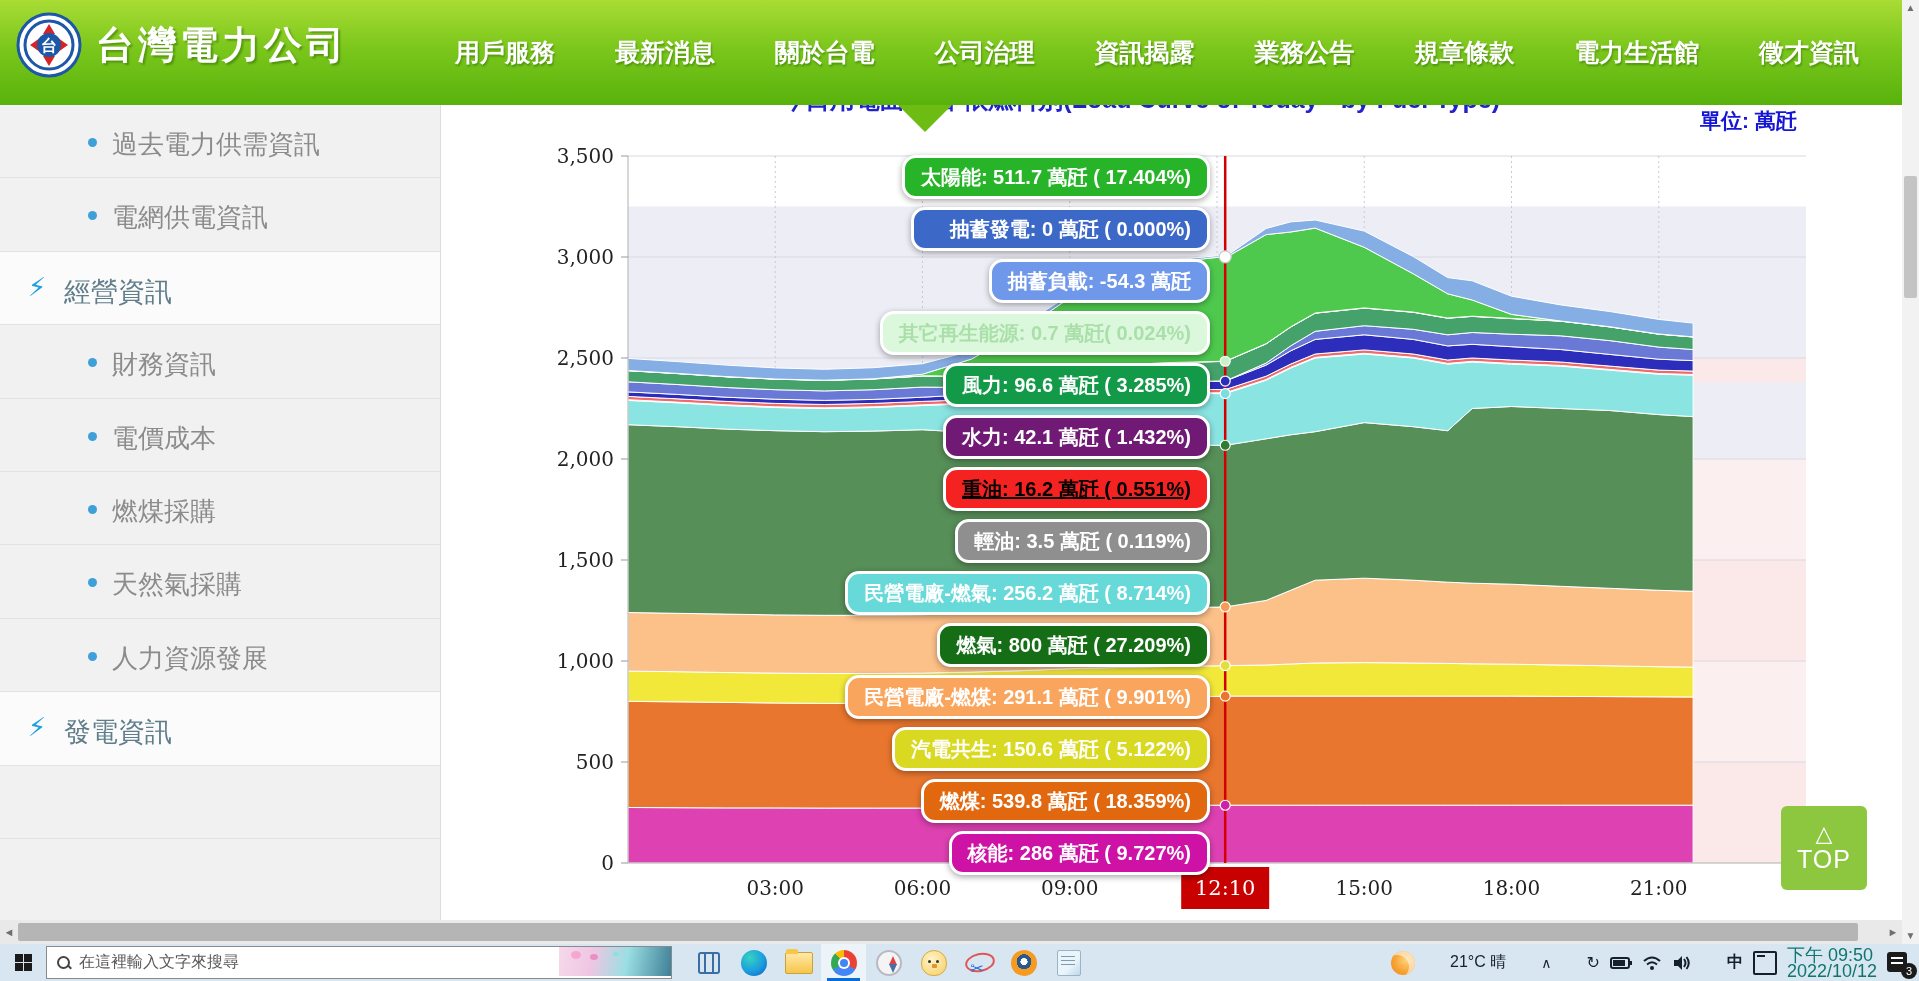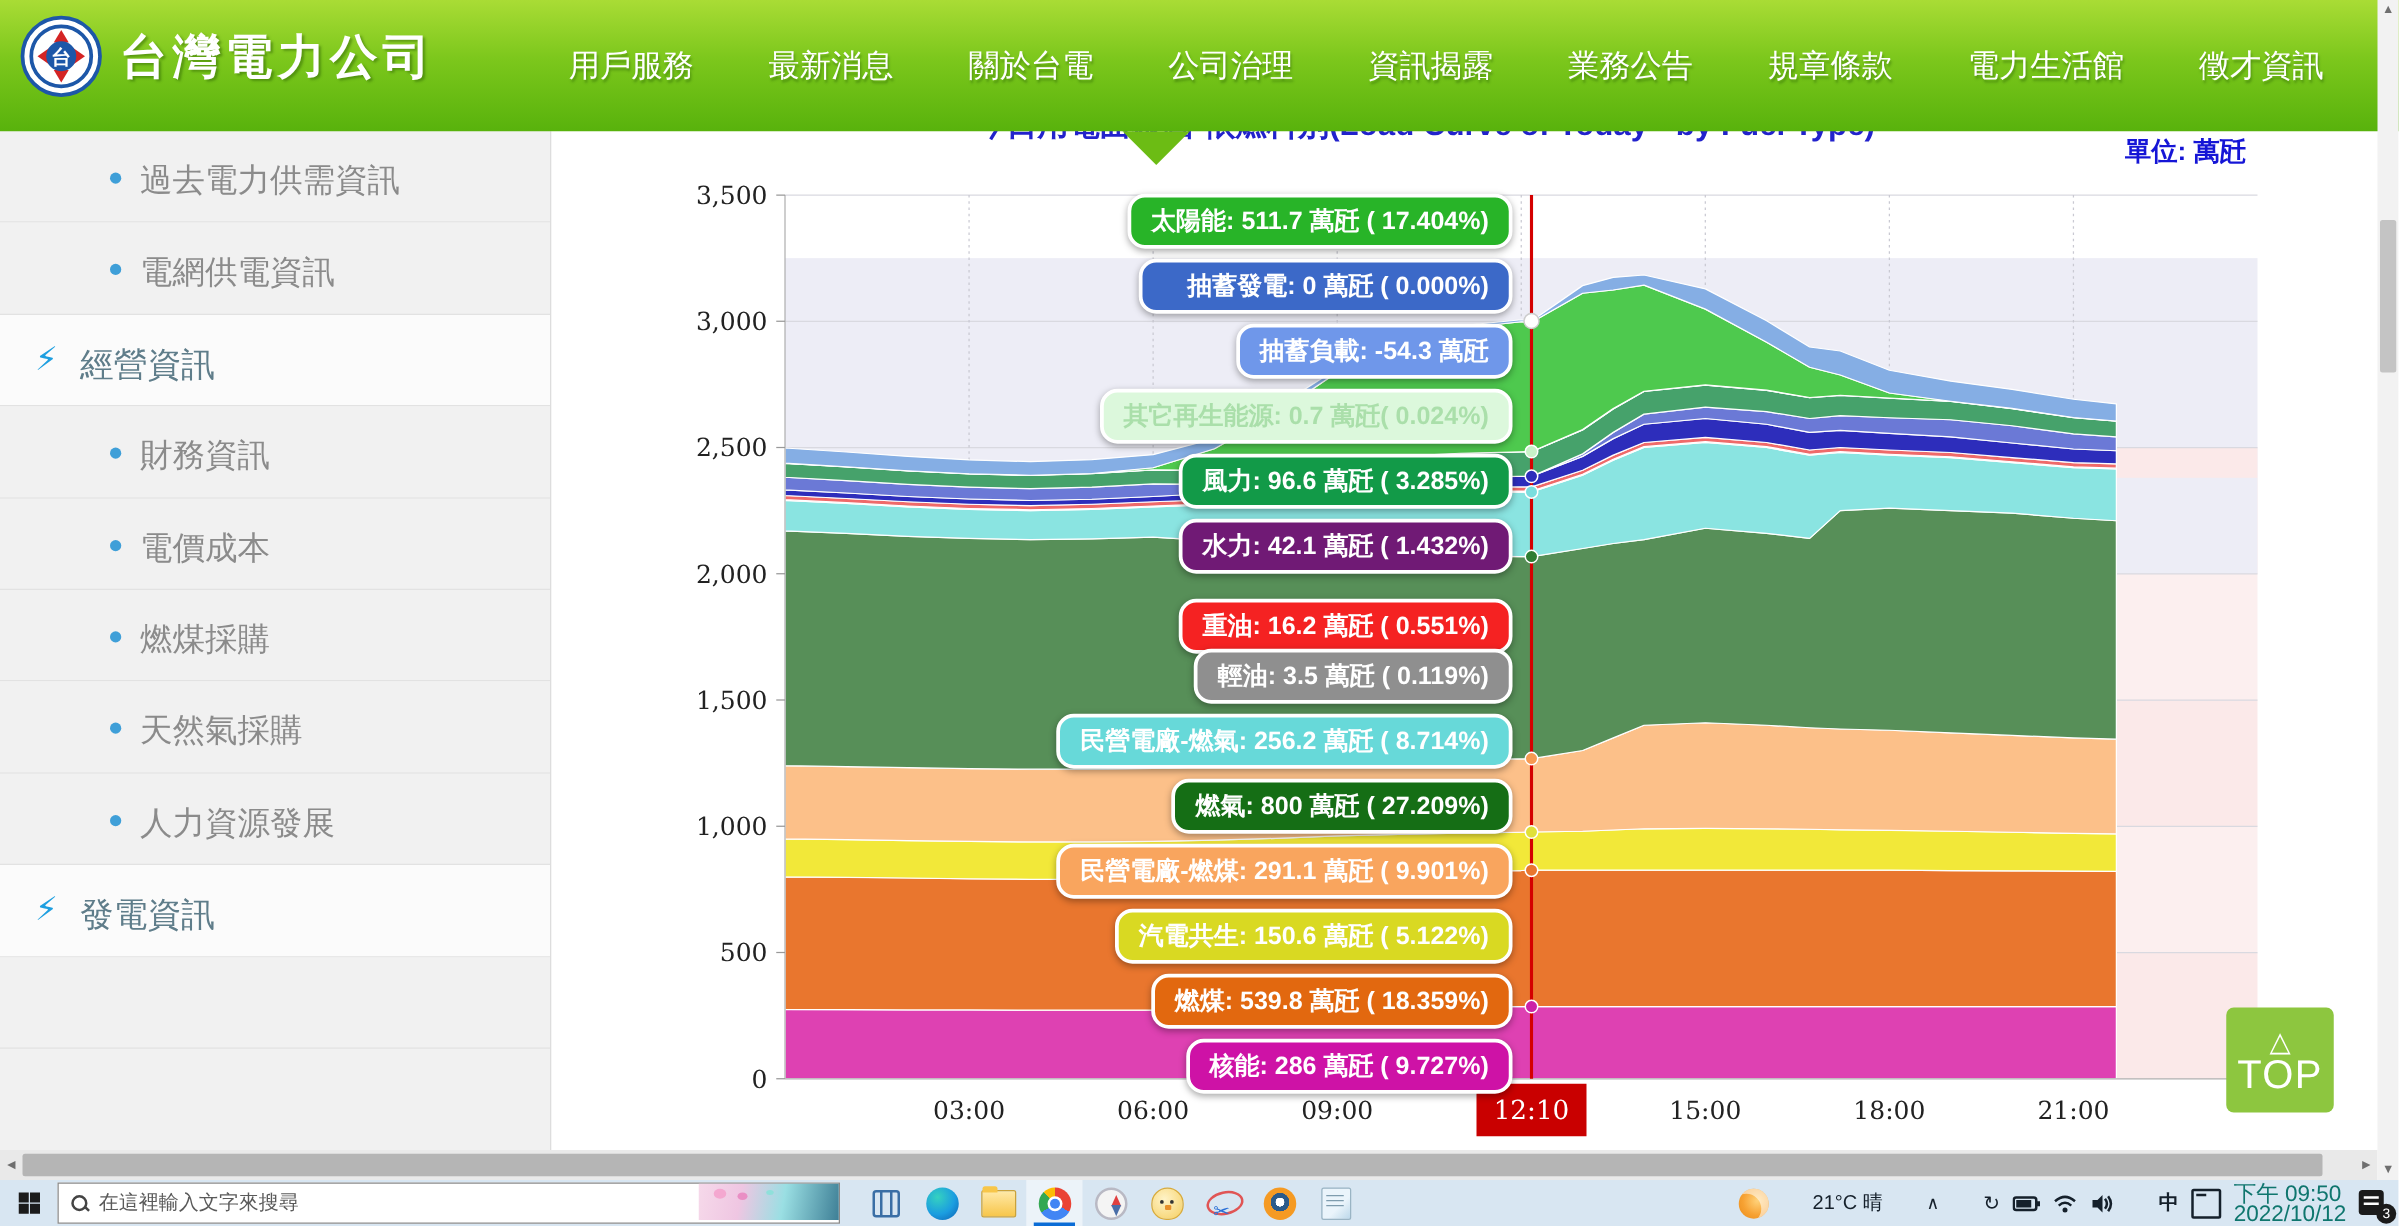--- a/index.html
+++ b/index.html
@@ -6,21 +6,21 @@
   #app{position:relative;width:1919px;height:981px;overflow:hidden;
        font-family:"Liberation Sans","DejaVu Sans",sans-serif;background:#fff;}
   
   #navbar{position:absolute;left:0;top:0;width:1919px;height:105px;z-index:20;
     background:linear-gradient(180deg,#a9dc35 0%,#7cc71c 45%,#58b20c 100%);}
   #logo-wrap{position:absolute;left:16px;top:12px;display:flex;align-items:center;gap:14px;}
   #brand{color:#fff;font-size:38px;font-weight:bold;letter-spacing:4px;
     text-shadow:2px 2px 2px rgba(40,90,0,.45);font-family:"DejaVu Serif",serif;}
   #nav-items{position:absolute;left:415px;right:20px;top:0;height:105px;display:flex;
     align-items:center;justify-content:space-between;padding:0 40px;}
-  .nav-item{color:#fff;font-size:25px;font-weight:normal;cursor:pointer;white-space:nowrap;
+  .nav-item{color:#fff;font-size:25px;font-weight:bold;cursor:pointer;white-space:nowrap;
     text-shadow:1px 2px 2px rgba(30,80,0,.4);}
   #nav-triangle{position:absolute;left:898px;top:105px;width:0;height:0;z-index:21;
     border-left:27px solid transparent;border-right:27px solid transparent;border-top:27px solid #6cbc14;}
   
   #page-title{position:absolute;left:620px;top:83px;width:1040px;text-align:center;z-index:5;
     color:#2222cc;font-size:25px;font-weight:bold;white-space:nowrap;}
   #unit-label{position:absolute;left:1700px;top:107px;width:190px;z-index:6;
     color:#1515d6;font-size:21px;font-weight:bold;}
   
   #sidebar{position:absolute;left:0;top:105px;width:440px;height:815px;background:#f1f1f1;
@@ -35,21 +35,21 @@
   #chart-wrap{position:absolute;left:440px;top:105px;width:1462px;height:815px;background:#fff;z-index:3;}
   #chart-svg{position:absolute;left:0;top:0;}
   .pill{position:absolute;right:692px;height:38px;line-height:38px;border:3px solid #fff;
     border-radius:14px;padding:0 16px;font-size:20px;font-weight:bold;white-space:nowrap;
     box-shadow:0 2px 6px rgba(0,0,0,.35);z-index:8;}
   
   #top-btn{position:absolute;left:1781px;top:806px;width:86px;height:84px;background:#8dc63f;
     border-radius:6px;color:#fff;display:flex;flex-direction:column;align-items:center;
     justify-content:center;z-index:9;cursor:pointer;}
   #top-btn .tri{font-size:22px;line-height:22px;}
-  #top-btn .txt{font-size:32px;line-height:28px;letter-spacing:1px;}
+  #top-btn .txt{font-size:25px;line-height:28px;letter-spacing:1px;}
   
   #vscroll{position:absolute;right:0;top:0;width:17px;height:944px;background:#f2f2f2;z-index:25;}
   #vscroll .arrow{position:absolute;left:0;width:17px;height:16px;color:#6f6f6f;font-size:10px;
     text-align:center;line-height:16px;}
   #vthumb{position:absolute;left:2px;top:176px;width:13px;height:122px;background:#c4c4c4;border-radius:2px;}
   #hscroll{position:absolute;left:0;top:920px;width:1902px;height:24px;background:#e9e9e9;z-index:24;}
   #hscroll .arrow{position:absolute;top:0;width:18px;height:24px;color:#6f6f6f;font-size:11px;
     text-align:center;line-height:24px;}
   #hthumb{position:absolute;left:18px;top:3px;width:1840px;height:18px;background:#b5b5b5;border-radius:2px;}
   
@@ -240,21 +240,21 @@
         <circle cx="785.1969166666667" cy="591.148" r="5" fill="#e9762e" stroke="#ffffff" stroke-width="1.2"></circle>
         <circle cx="785.1969166666667" cy="700.228" r="5" fill="#cc22a8" stroke="#ffffff" stroke-width="1.2"></circle>
       </svg>
     <div id="pill-col">
         <div class="pill" style="top: 50px; background: rgb(40, 180, 40); color: rgb(255, 255, 255);">太陽能: 511.7 萬瓩 ( 17.404%)</div>
         <div class="pill" style="top: 102px; background: rgb(60, 105, 200); color: rgb(255, 255, 255); padding-left: 36px;">抽蓄發電: 0 萬瓩 ( 0.000%)</div>
         <div class="pill" style="top: 154px; background: rgb(111, 151, 234); color: rgb(255, 255, 255);">抽蓄負載: -54.3 萬瓩</div>
         <div class="pill" style="top: 206px; background: rgb(220, 248, 220); color: rgb(170, 223, 170);">其它再生能源: 0.7 萬瓩( 0.024%)</div>
         <div class="pill" style="top: 258px; background: rgb(18, 154, 72); color: rgb(255, 255, 255);">風力: 96.6 萬瓩 ( 3.285%)</div>
         <div class="pill" style="top: 310px; background: #701a75; color: rgb(255, 255, 255);">水力: 42.1 萬瓩 ( 1.432%)</div>
-        <div class="pill" style="top: 374px; background: rgb(245, 34, 34); color: #ffffff;">重油: 16.2 萬瓩 ( 0.551%)</div>
+        <div class="pill" style="top: 362px; background: rgb(245, 34, 34); color: #000000; text-decoration: underline;">重油: 16.2 萬瓩 ( 0.551%)</div>
         <div class="pill" style="top: 414px; background: rgb(143, 143, 143); color: rgb(255, 255, 255);">輕油: 3.5 萬瓩 ( 0.119%)</div>
         <div class="pill" style="top: 466px; background: rgb(103, 217, 217); color: rgb(255, 255, 255);">民營電廠-燃氣: 256.2 萬瓩 ( 8.714%)</div>
         <div class="pill" style="top: 518px; background: rgb(21, 110, 21); color: rgb(255, 255, 255);">燃氣: 800 萬瓩 ( 27.209%)</div>
         <div class="pill" style="top: 570px; background: rgb(249, 165, 94); color: rgb(255, 255, 255);">民營電廠-燃煤: 291.1 萬瓩 ( 9.901%)</div>
         <div class="pill" style="top: 622px; background: rgb(217, 217, 34); color: rgb(255, 255, 255);">汽電共生: 150.6 萬瓩 ( 5.122%)</div>
         <div class="pill" style="top: 674px; background: rgb(226, 104, 15); color: rgb(255, 255, 255);">燃煤: 539.8 萬瓩 ( 18.359%)</div>
         <div class="pill" style="top: 726px; background: rgb(206, 18, 166); color: rgb(255, 255, 255);">核能: 286 萬瓩 ( 9.727%)</div>
       </div>
   </div>
 

